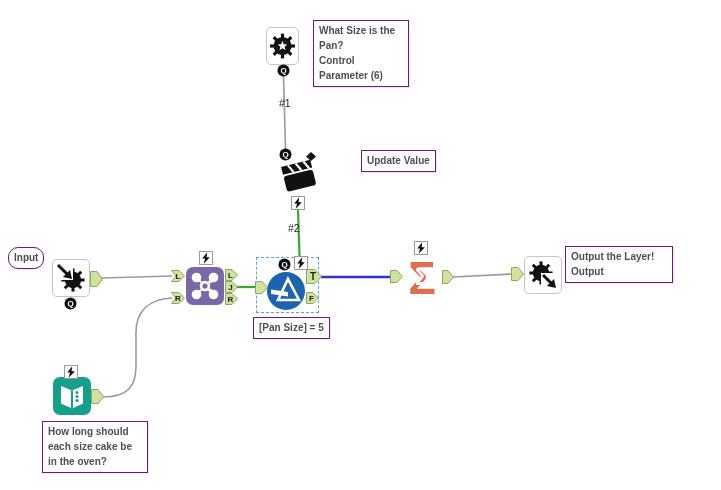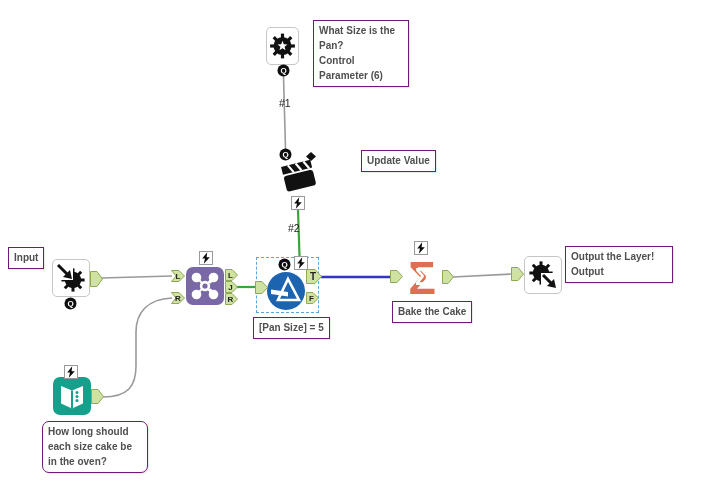--- a/index.html
+++ b/index.html
@@ -83,21 +83,21 @@
   </div>
   <div class="anchor" style="left:291px;top:196px;">
     <svg width="14" height="14" viewBox="0 0 14 14">
       <rect x="0.5" y="0.5" width="13" height="13" fill="#fff" stroke="#9a9a9a"></rect>
       <polygon points="8.2,1.2 3.2,7.6 6,7.6 4.8,12.8 10.8,6.2 7.6,6.2" fill="#0d0d0d"></polygon>
     </svg>
   </div>
   <div class="ann" style="left:326px;top:150px;margin-left:35px;">Update Value</div>
   <div class="connlabel" style="left:288px;top:222px;">#2</div>
 
-  <div class="ann" style="left:8px;top:247px;">Input</div>
+  <div class="ann" style="left:8px;top:247px;border-radius:10px;">Input</div>
   <div class="toolbox" style="left:52px;top:259px;width:38px;height:38px;">
     <svg width="34" height="34" viewBox="0 0 34 34">
       <g transform="translate(19,19)" fill="#111">
         <rect x="-1.5" y="-11.6" width="3" height="4.6"></rect>
         <rect x="-1.5" y="-11.6" width="3" height="4.6" transform="rotate(45)"></rect>
         <rect x="-1.5" y="-11.6" width="3" height="4.6" transform="rotate(90)"></rect>
         <rect x="-1.5" y="-11.6" width="3" height="4.6" transform="rotate(135)"></rect>
         <rect x="-1.5" y="-11.6" width="3" height="4.6" transform="rotate(180)"></rect>
         <rect x="-1.5" y="-11.6" width="3" height="4.6" transform="rotate(225)"></rect>
         <rect x="-1.5" y="-11.6" width="3" height="4.6" transform="rotate(270)"></rect>
@@ -230,21 +230,20 @@
   <div class="anchor" style="left:390px;top:270px;">
     <svg width="13" height="13" viewBox="0 0 13 13">
       <polygon points="0.5,0.5 7,0.5 12.5,6.5 7,12.5 0.5,12.5" fill="#cfe2a2" stroke="#8ea857"></polygon>
     </svg>
   </div>
   <div class="anchor" style="left:442px;top:270px;">
     <svg width="12" height="14" viewBox="0 0 12 14">
       <polygon points="0.5,0.5 6,0.5 11.5,7 6,13.5 0.5,13.5" fill="#cfe2a2" stroke="#8ea857"></polygon>
     </svg>
   </div>
-  <div class="ann" style="left:392px;top:301px;">Bake the Cake</div>
 
   <div class="toolbox" style="left:524px;top:256px;width:38px;height:38px;">
     <svg width="34" height="34" viewBox="0 0 34 34">
       <g transform="translate(15,15)" fill="#111">
         <rect x="-1.5" y="-11.6" width="3" height="4.6"></rect>
         <rect x="-1.5" y="-11.6" width="3" height="4.6" transform="rotate(45)"></rect>
         <rect x="-1.5" y="-11.6" width="3" height="4.6" transform="rotate(90)"></rect>
         <rect x="-1.5" y="-11.6" width="3" height="4.6" transform="rotate(135)"></rect>
         <rect x="-1.5" y="-11.6" width="3" height="4.6" transform="rotate(180)"></rect>
         <rect x="-1.5" y="-11.6" width="3" height="4.6" transform="rotate(225)"></rect>
@@ -278,17 +277,17 @@
       <circle cx="24" cy="15.5" r="1.5" fill="#16a08c"></circle>
       <circle cx="24" cy="19.5" r="1.5" fill="#16a08c"></circle>
       <circle cx="24" cy="23.5" r="1.5" fill="#16a08c"></circle>
     </svg>
   </div>
   <div class="anchor" style="left:91px;top:389px;">
     <svg width="13" height="15" viewBox="0 0 13 15">
       <polygon points="0.5,0.5 7,0.5 12.5,7.5 7,14.5 0.5,14.5" fill="#cfe2a2" stroke="#8ea857"></polygon>
     </svg>
   </div>
-  <div class="ann" style="left:42px;top:421px;width:94px;border-radius:7px;">How long should
+  <div class="ann" style="left:42px;top:421px;width:94px;">How long should
 each size cake be
 in the oven?</div>
 
 </div>
 
 </body></html>

